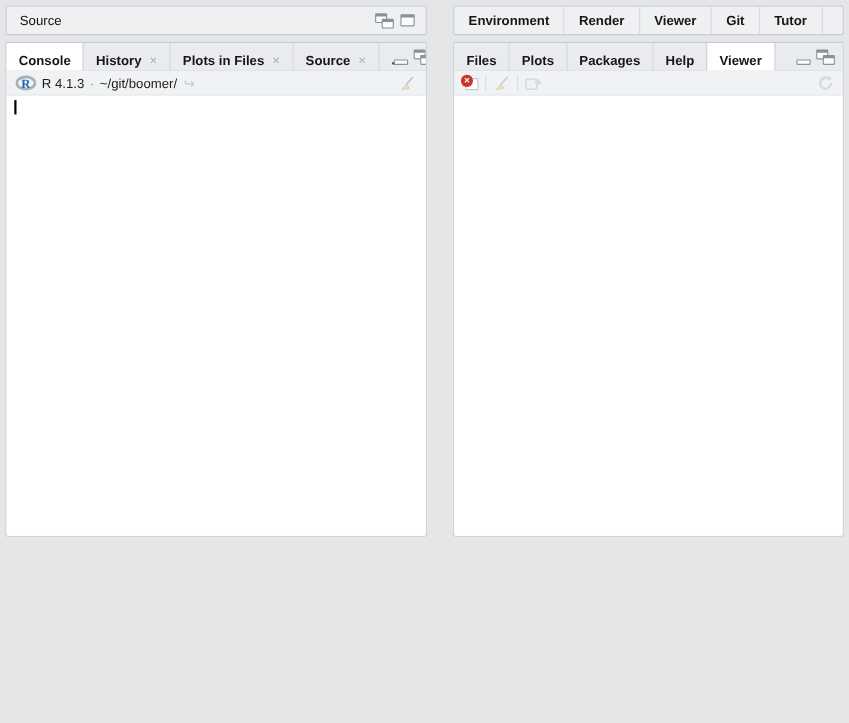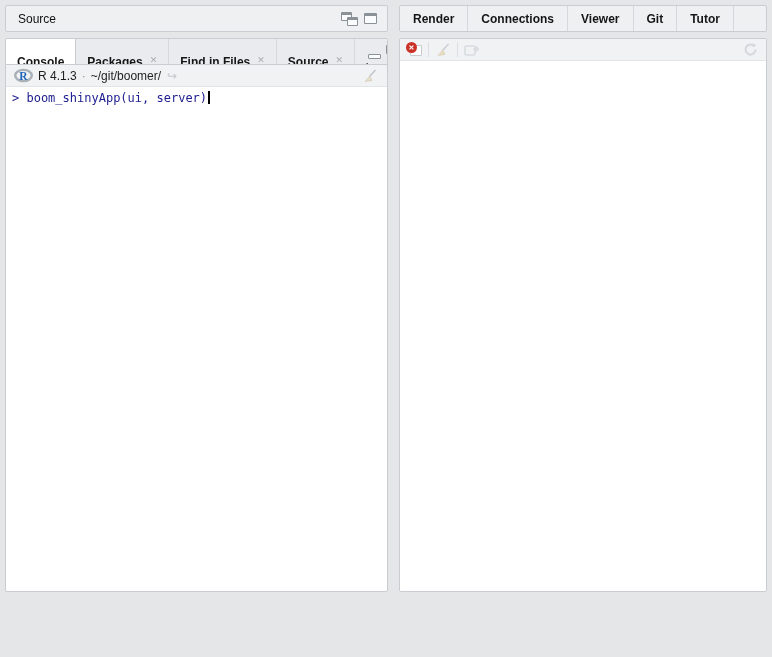--- a/index.html
+++ b/index.html
@@ -2,21 +2,21 @@
 <html><head>
 <meta charset="utf-8">
 <style>
   * { box-sizing: border-box; margin: 0; padding: 0; }
   html,body { width: 772px; height: 657px; overflow: hidden; }
   body {
     background: #e5e6e8;
     font-family: "Liberation Sans", sans-serif;
     -webkit-font-smoothing: antialiased;
   }
-  .workspace { display: flex; gap: 11px; padding: 5px 5px 0 5px; height: 592px; }
+  .workspace { display: flex; gap: 24px; padding: 5px 5px 0 5px; height: 488px; }
   .col { display: flex; flex-direction: column; gap: 6px; height: 100%; }
   .col-left  { width: 383px; flex: none; }
   .col-right { flex: 1; min-width: 0; }
 
   
   .pane {
     background: #ffffff;
     border: 1px solid #c9ccd0;
     border-radius: 2px;
     display: flex; flex-direction: column;
@@ -35,21 +35,21 @@
   
   .tabstrip {
     height: 26px; flex: none;
     background: #e9ebee;
     border-bottom: 1px solid #c9ccd0;
     display: flex; align-items: stretch;
     border-radius: 2px 2px 0 0;
     overflow: hidden;
   }
   .tab {
-    display: flex; align-items: flex-start;
+    display: flex; align-items: center;
     padding: 16px 11px;
     font-size: 12px; font-weight: 700; color: #161616;
     border-right: 1px solid #d6d9dc;
     white-space: nowrap;
     cursor: default;
   }
   .tab.active {
     background: #ffffff;
     margin-bottom: -1px;
     border-right: 1px solid #c9ccd0;
@@ -175,25 +175,25 @@
         <span class="ic-win"></span>
       </span>
     </div>
 
     <div class="pane pane-fill">
       <div class="tabstrip">
         <div class="tab active">
           <span>Console</span>
         </div>
         <div class="tab">
-          <span>Packages</span>
+          <span>History</span>
           <span class="close">✕</span>
         </div>
         <div class="tab">
-          <span>Find in Files</span>
+          <span>Plots in Files</span>
           <span class="close">✕</span>
         </div>
         <div class="tab">
           <span>Source</span>
           <span class="close">✕</span>
         </div>
         <div class="tab stub">
           <span>J</span>
         </div>
         <div class="strip-spacer"></div>
@@ -218,36 +218,61 @@
         <span class="strip-spacer"></span>
         <span class="tb-btn disabled faded">
           <svg width="16" height="16" viewBox="0 0 16 16">
             <line x1="13.5" y1="2" x2="7.5" y2="8.5" stroke="#b9c0c6" stroke-width="1.6"></line>
             <path d="M7.8 8 L3.2 13.4 L10 12.4 Z" fill="#e7ddc8" stroke="#cfc5ad" stroke-width="0.8"></path>
           </svg>
         </span>
       </div>
 
       <div class="console-body">
-        <span>&gt; boom_shinyApp(ui, server)</span><span class="caret"></span>
+        <span class="caret"></span>
       </div>
     </div>
   </div>
 
   <div class="col col-right">
 
     <div class="mini-pane">
+      <span class="mini-tab">Environment</span>
       <span class="mini-tab">Render</span>
-      <span class="mini-tab">Connections</span>
       <span class="mini-tab">Viewer</span>
       <span class="mini-tab">Git</span>
       <span class="mini-tab">Tutor</span>
     </div>
 
     <div class="pane pane-fill">
+      <div class="tabstrip">
+        <div class="tab">
+          <span>Files</span>
+        </div>
+        <div class="tab">
+          <span>Plots</span>
+        </div>
+        <div class="tab">
+          <span>Packages</span>
+        </div>
+        <div class="tab">
+          <span>Help</span>
+        </div>
+        <div class="tab active mid">
+          <span>Viewer</span>
+        </div>
+        <div class="strip-spacer"></div>
+        <div class="strip-icons">
+          <span class="ic-min"></span>
+          <span class="ic-restore">
+              <i class="back"></i>
+              <i class="front"></i>
+            </span>
+        </div>
+      </div>
 
       <div class="toolbar">
         <span class="tb-btn">
           <span class="ic-remove">
             <span class="page"></span>
             <span class="badge">✕</span>
           </span>
         </span>
         <span class="tb-sep"></span>
         <span class="tb-btn disabled faded">

